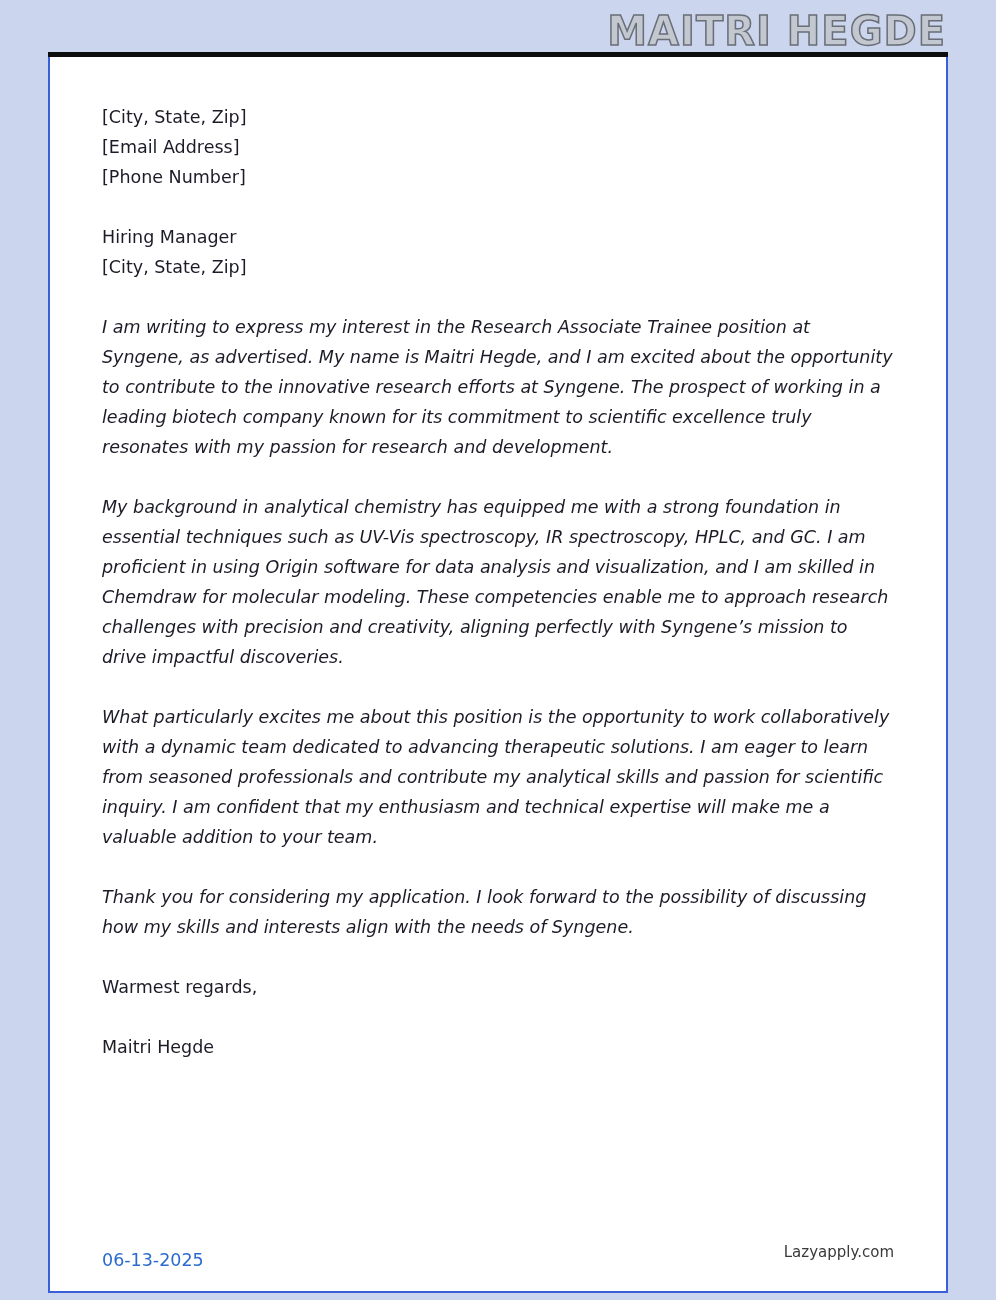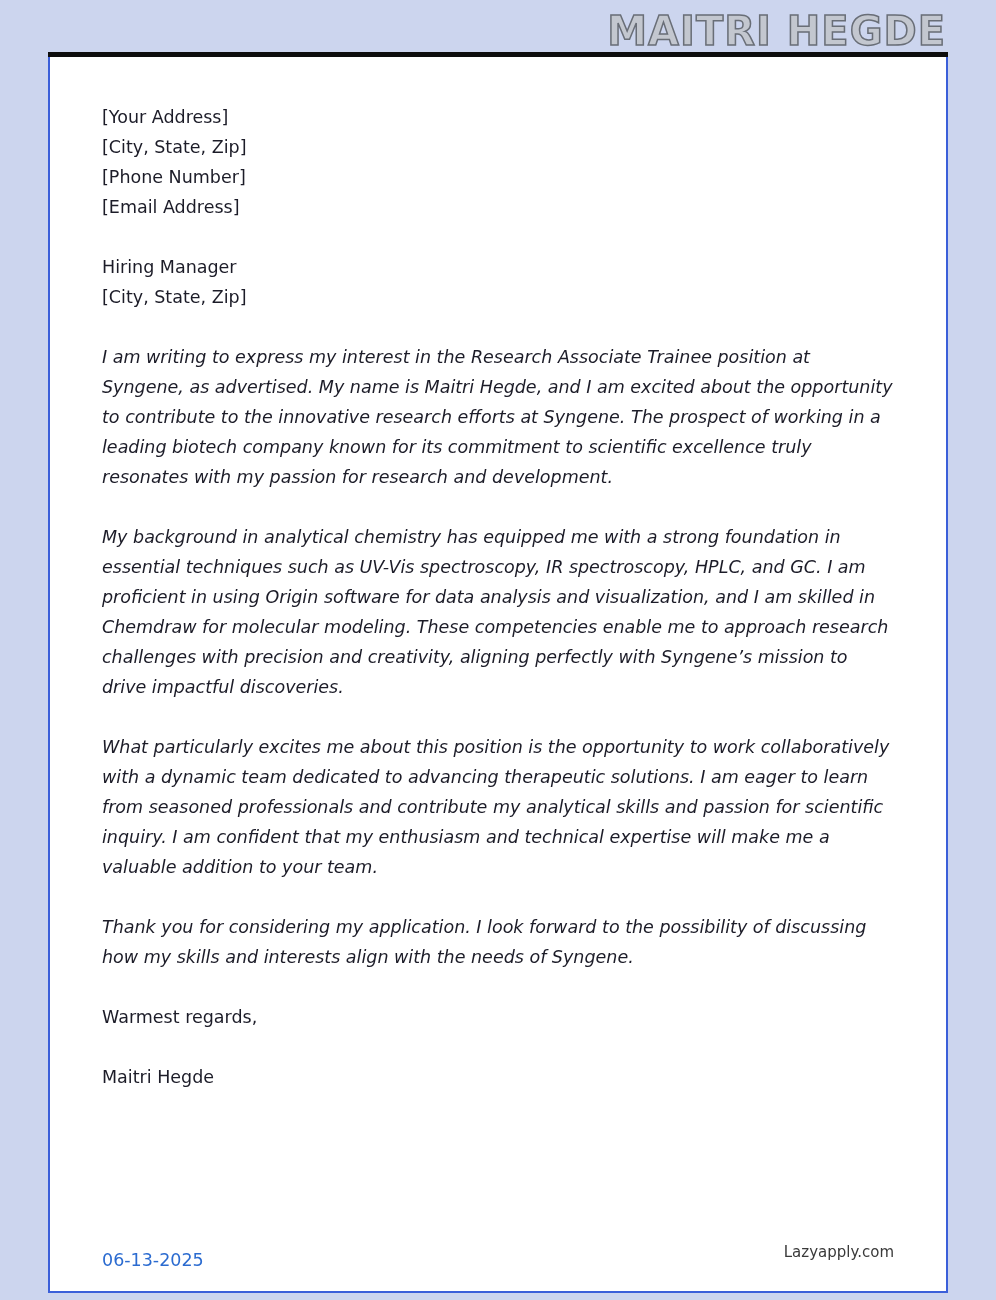--- a/index.html
+++ b/index.html
@@ -77,24 +77,23 @@
 </head>
 <body>
 
 <div class="header-name">MAITRI HEGDE</div>
 
 <div class="page-wrap">
   <div class="top-bar"></div>
   <div class="page">
 
     <div class="block">
-      <div>[Your Address]</div>
       <div>[City, State, Zip]</div>
+      <div>[Email Address]</div>
       <div>[Phone Number]</div>
-      <div>[Email Address]</div>
     </div>
 
     <div class="block">
       <div>Hiring Manager</div>
       <div>[City, State, Zip]</div>
     </div>
 
 
     <p class="para">I am writing to express my interest in the Research Associate Trainee position at Syngene, as advertised. My name is Maitri Hegde, and I am excited about the opportunity to contribute to the innovative research efforts at Syngene. The prospect of working in a leading biotech company known for its commitment to scientific excellence truly resonates with my passion for research and development.</p>
     <p class="para">My background in analytical chemistry has equipped me with a strong foundation in essential techniques such as UV-Vis spectroscopy, IR spectroscopy, HPLC, and GC. I am proficient in using Origin software for data analysis and visualization, and I am skilled in Chemdraw for molecular modeling. These competencies enable me to approach research challenges with precision and creativity, aligning perfectly with Syngene’s mission to drive impactful discoveries.</p>

